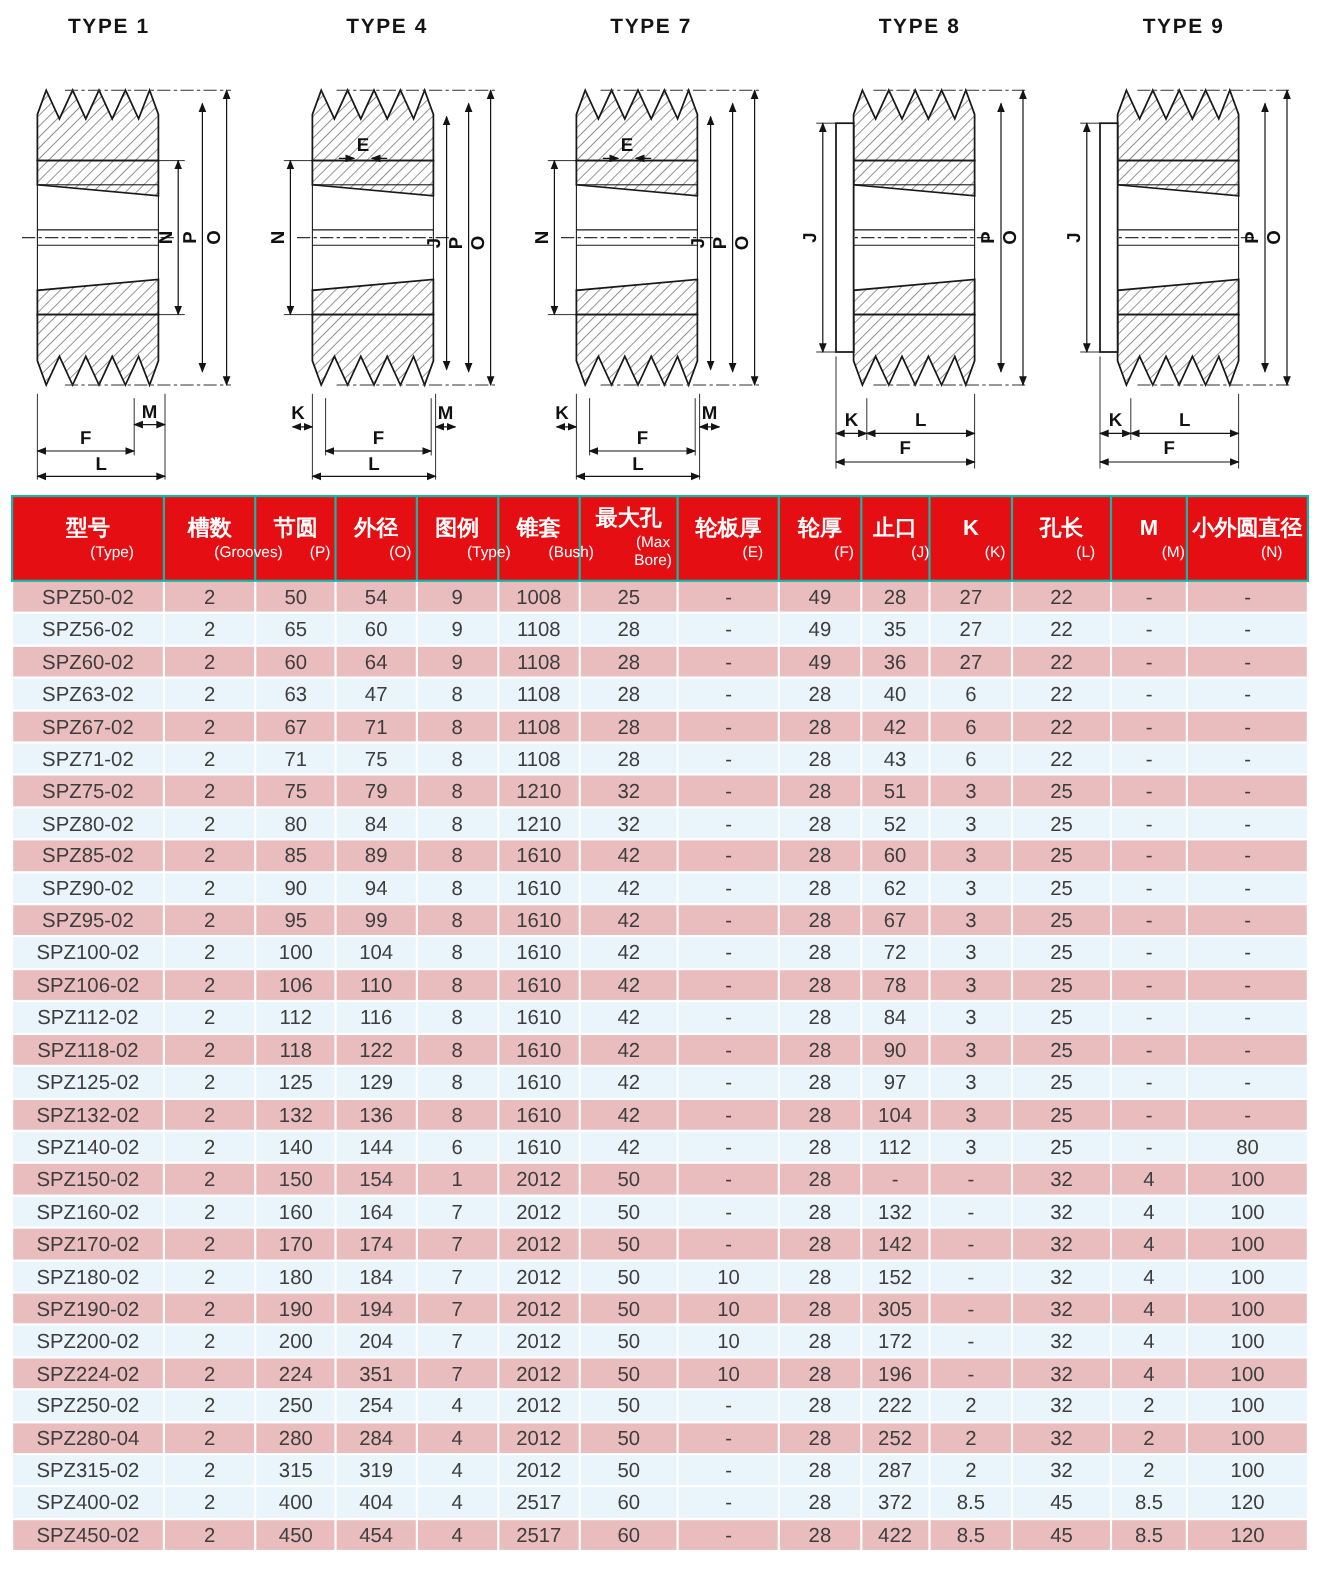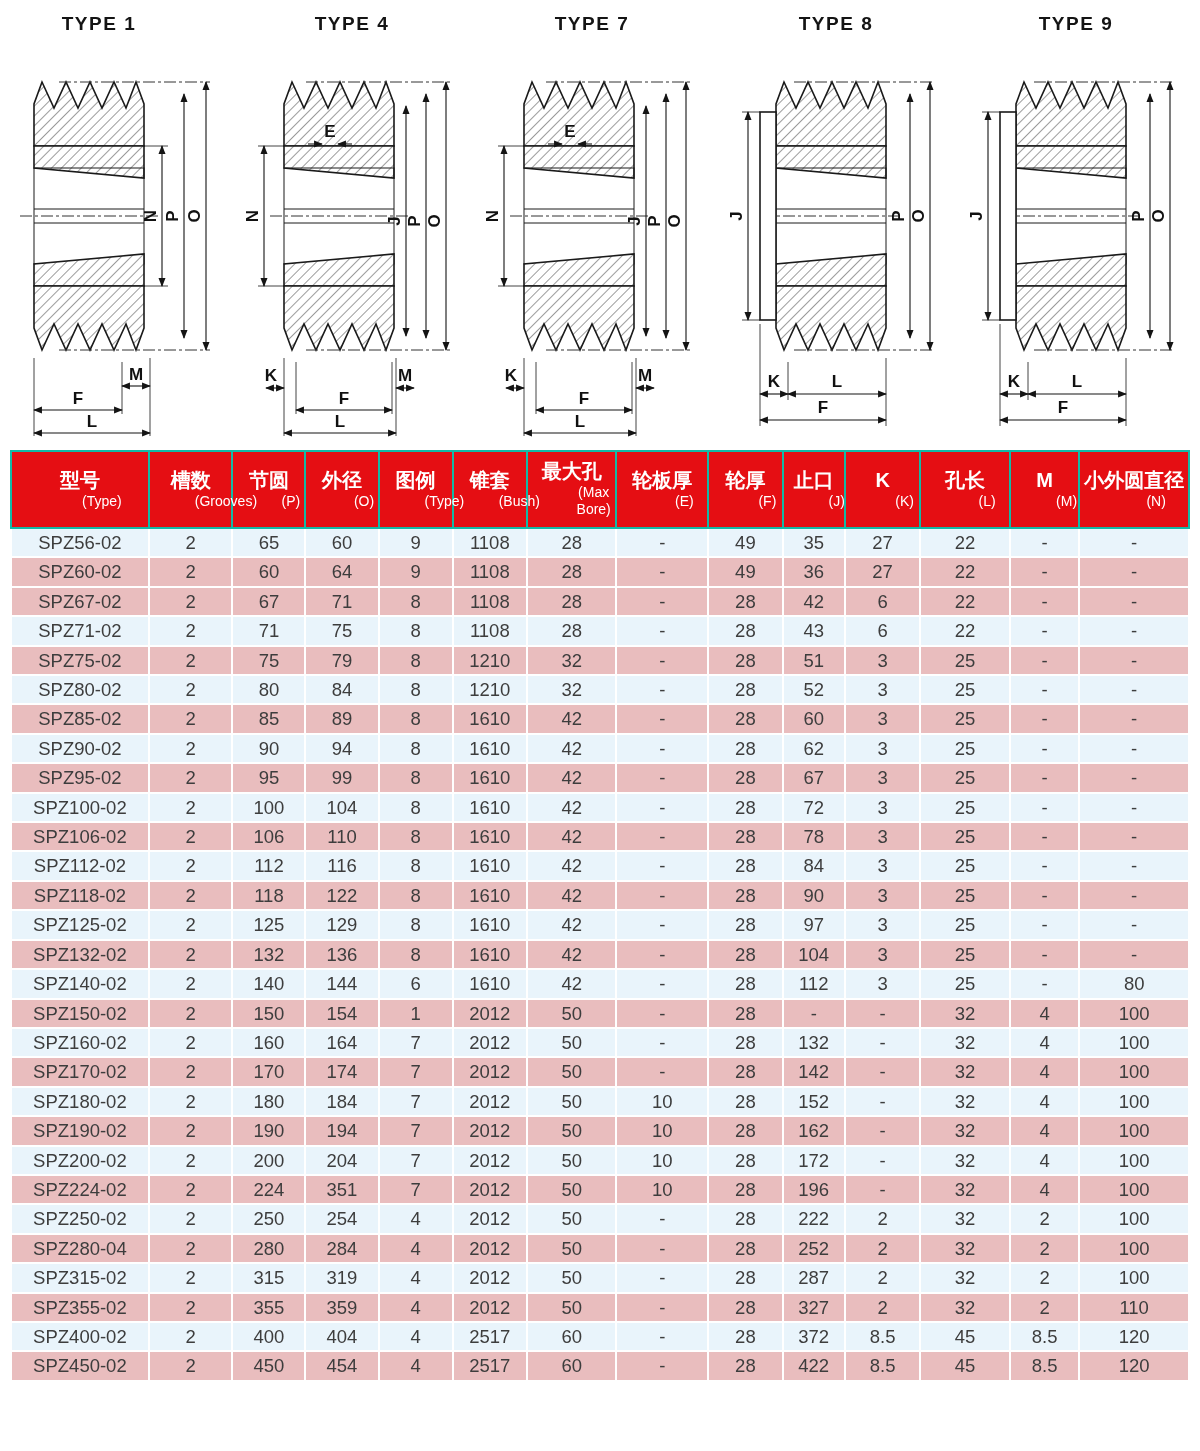--- a/index.html
+++ b/index.html
@@ -276,20 +276,36 @@
             <div class="zh">M</div>
             <div class="en">(M)</div>
           </th>
           <th>
             <div class="zh">小外圆直径</div>
             <div class="en">(N)</div>
           </th>
         </tr>
     </thead>
     <tbody>
+        <tr class="odd">
+          <td>SPZ50-02</td>
+          <td>2</td>
+          <td>50</td>
+          <td>54</td>
+          <td>9</td>
+          <td>1008</td>
+          <td>25</td>
+          <td>-</td>
+          <td>49</td>
+          <td>28</td>
+          <td>27</td>
+          <td>22</td>
+          <td>-</td>
+          <td>-</td>
+        </tr>
         <tr class="even">
           <td>SPZ56-02</td>
           <td>2</td>
           <td>65</td>
           <td>60</td>
           <td>9</td>
           <td>1108</td>
           <td>28</td>
           <td>-</td>
           <td>49</td>
@@ -308,20 +324,36 @@
           <td>1108</td>
           <td>28</td>
           <td>-</td>
           <td>49</td>
           <td>36</td>
           <td>27</td>
           <td>22</td>
           <td>-</td>
           <td>-</td>
         </tr>
+        <tr class="even">
+          <td>SPZ63-02</td>
+          <td>2</td>
+          <td>63</td>
+          <td>47</td>
+          <td>8</td>
+          <td>1108</td>
+          <td>28</td>
+          <td>-</td>
+          <td>28</td>
+          <td>40</td>
+          <td>6</td>
+          <td>22</td>
+          <td>-</td>
+          <td>-</td>
+        </tr>
         <tr class="odd">
           <td>SPZ67-02</td>
           <td>2</td>
           <td>67</td>
           <td>71</td>
           <td>8</td>
           <td>1108</td>
           <td>28</td>
           <td>-</td>
           <td>28</td>
@@ -606,21 +638,21 @@
         <tr class="odd">
           <td>SPZ190-02</td>
           <td>2</td>
           <td>190</td>
           <td>194</td>
           <td>7</td>
           <td>2012</td>
           <td>50</td>
           <td>10</td>
           <td>28</td>
-          <td>162</td>
+          <td>305</td>
           <td>-</td>
           <td>32</td>
           <td>4</td>
           <td>100</td>
         </tr>
         <tr class="even">
           <td>SPZ200-02</td>
           <td>2</td>
           <td>200</td>
           <td>204</td>
@@ -691,36 +723,20 @@
           <td>4</td>
           <td>2012</td>
           <td>50</td>
           <td>-</td>
           <td>28</td>
           <td>287</td>
           <td>2</td>
           <td>32</td>
           <td>2</td>
           <td>100</td>
-        </tr>
-        <tr class="odd">
-          <td>SPZ355-02</td>
-          <td>2</td>
-          <td>355</td>
-          <td>359</td>
-          <td>4</td>
-          <td>2012</td>
-          <td>50</td>
-          <td>-</td>
-          <td>28</td>
-          <td>327</td>
-          <td>2</td>
-          <td>32</td>
-          <td>2</td>
-          <td>110</td>
         </tr>
         <tr class="even">
           <td>SPZ400-02</td>
           <td>2</td>
           <td>400</td>
           <td>404</td>
           <td>4</td>
           <td>2517</td>
           <td>60</td>
           <td>-</td>

